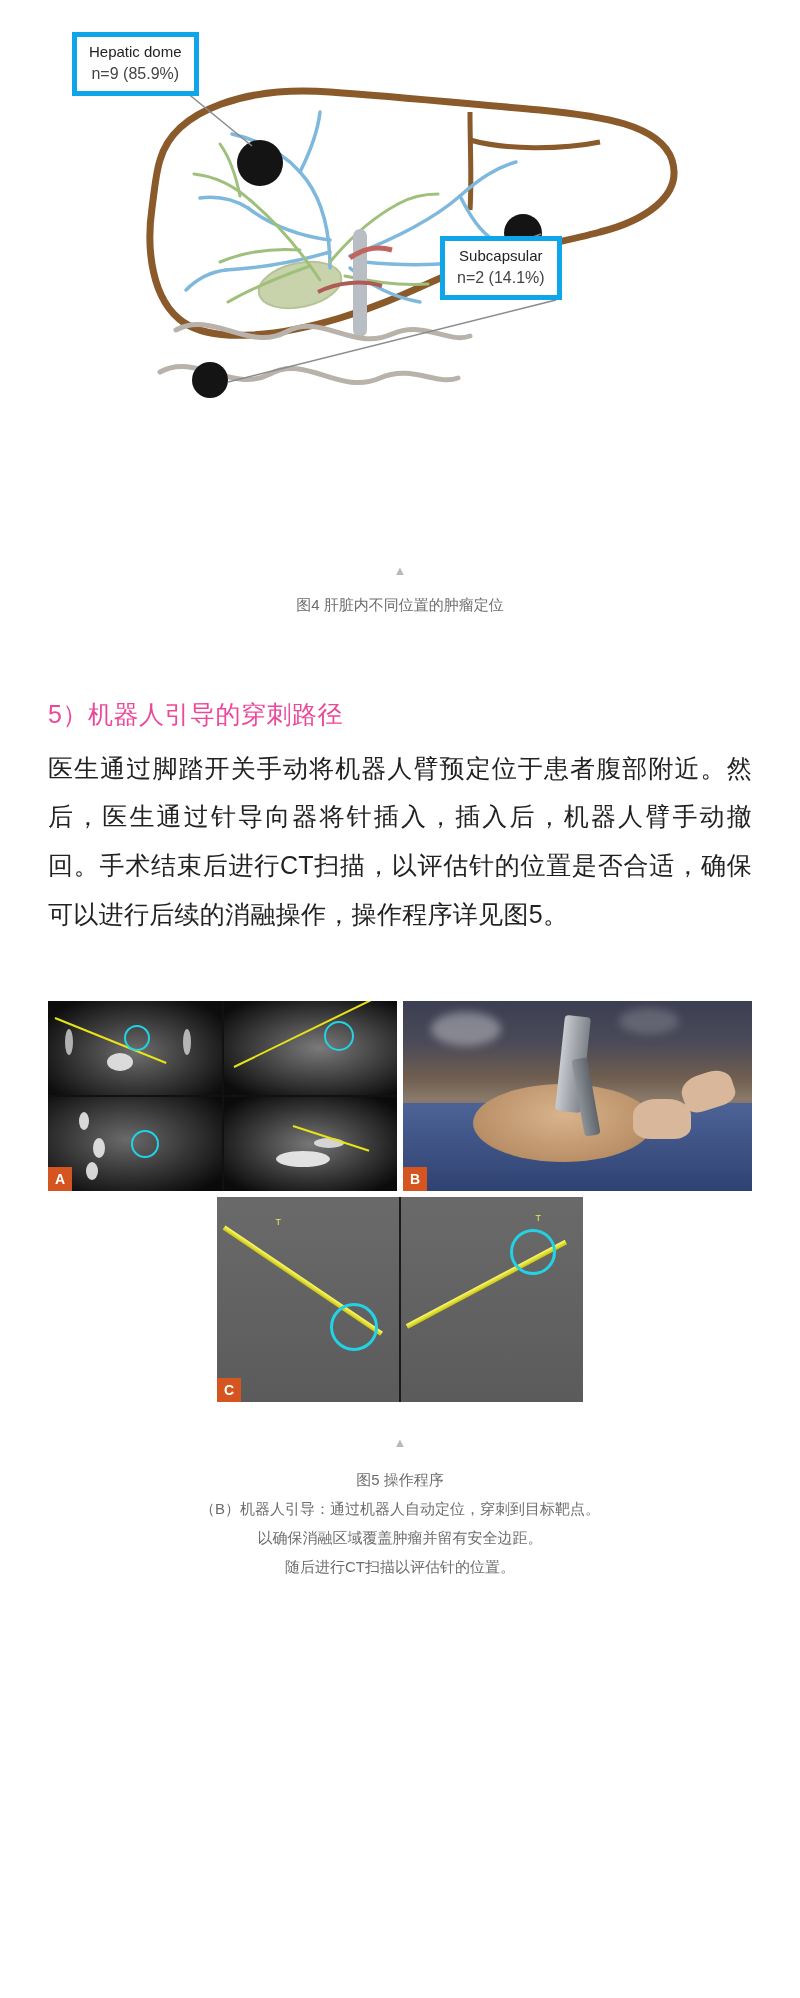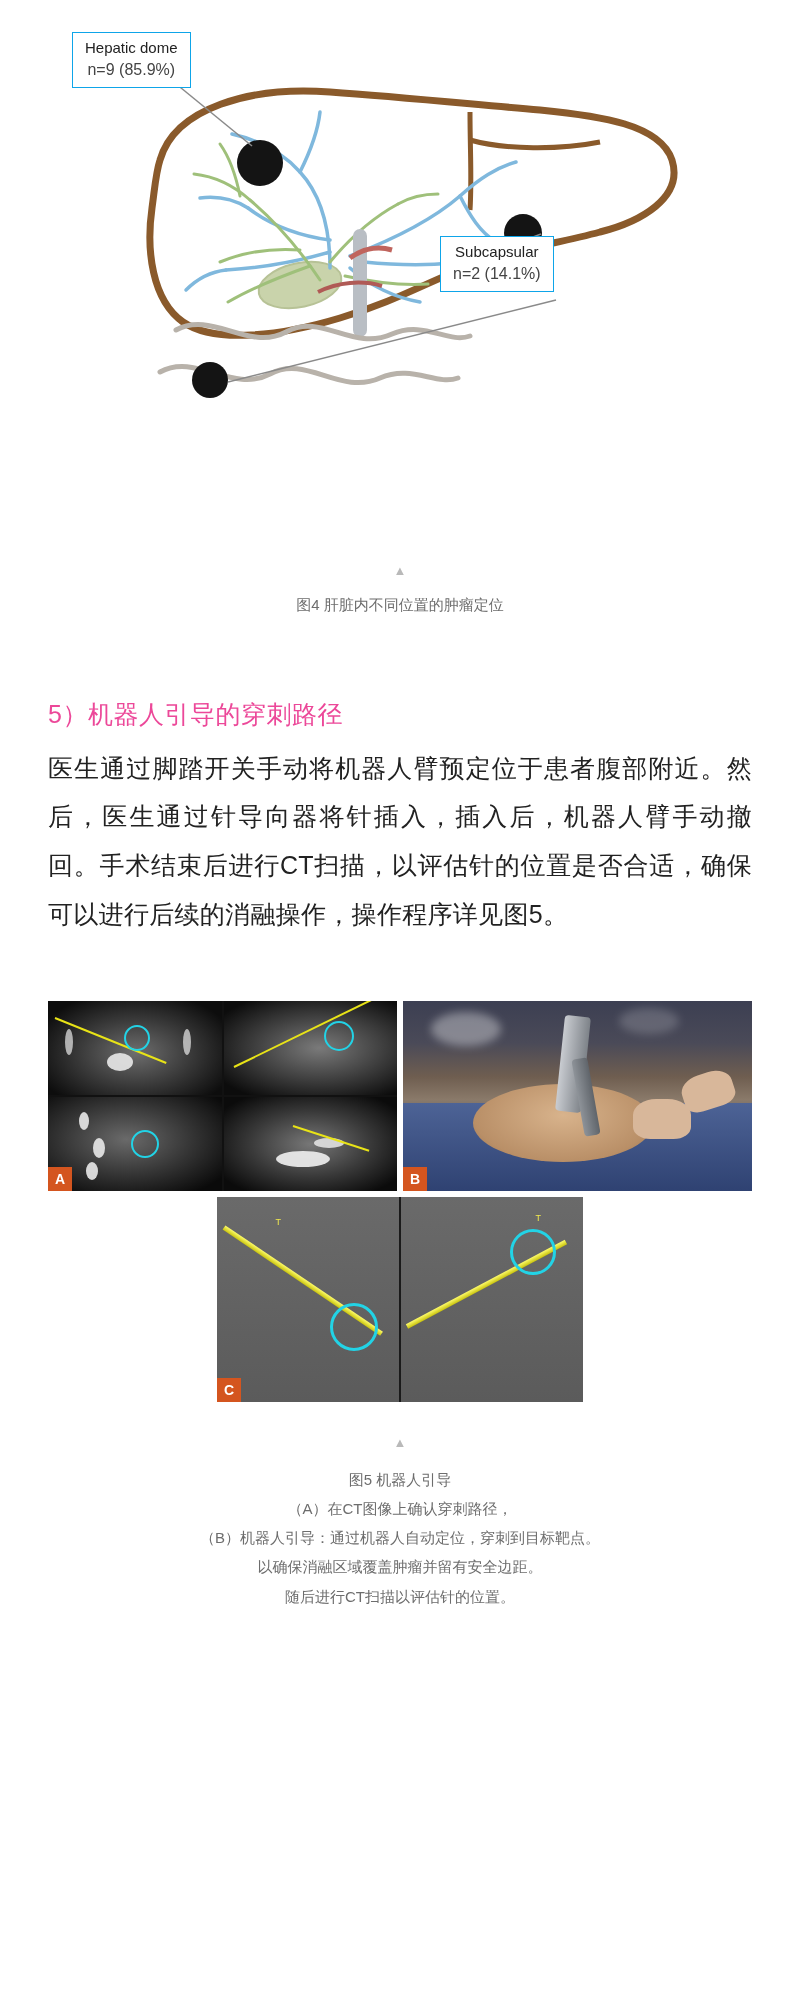--- a/index.html
+++ b/index.html
@@ -21,21 +21,21 @@
   .fig4-wrap {
     width: 800px;
     height: 560px;
     position: relative;
     background: #ffffff;
   }
   .fig4-svg { display: block; }
 
   .callout {
     position: absolute;
-    border: 1px solid #0ea5e9;
+    border: 5px solid #0ea5e9;
     background: #ffffff;
     padding: 6px 12px 7px 12px;
     text-align: center;
     line-height: 1.25;
   }
   .callout .c-title {
     font-size: 15px;
     color: #222222;
     font-family: "Liberation Sans", sans-serif;
   }
@@ -310,20 +310,19 @@
       <div class="needle-thick" style="left:52%;top:62%;width:180px;transform:rotate(-28deg);"></div>
       <div class="ring" style="left:80%;top:16%;width:46px;height:46px;border-width:3px;"></div>
       <div class="tickmark" style="left:87%;top:8%;">T</div>
       <div class="panel-tag">C</div>
     </div>
   </div>
 
   <div class="caret" style="margin-top:34px;">▲</div>
 
   <div class="fig5-caption">
-    <div class="ttl">图5 机器人引导</div>
-    <div>（A）在CT图像上确认穿刺路径，</div>
+    <div class="ttl">图5 操作程序</div>
     <div>（B）机器人引导：通过机器人自动定位，穿刺到目标靶点。</div>
     <div>以确保消融区域覆盖肿瘤并留有安全边距。</div>
     <div>随后进行CT扫描以评估针的位置。</div>
   </div>
 
 </div>
 
 </body></html>

